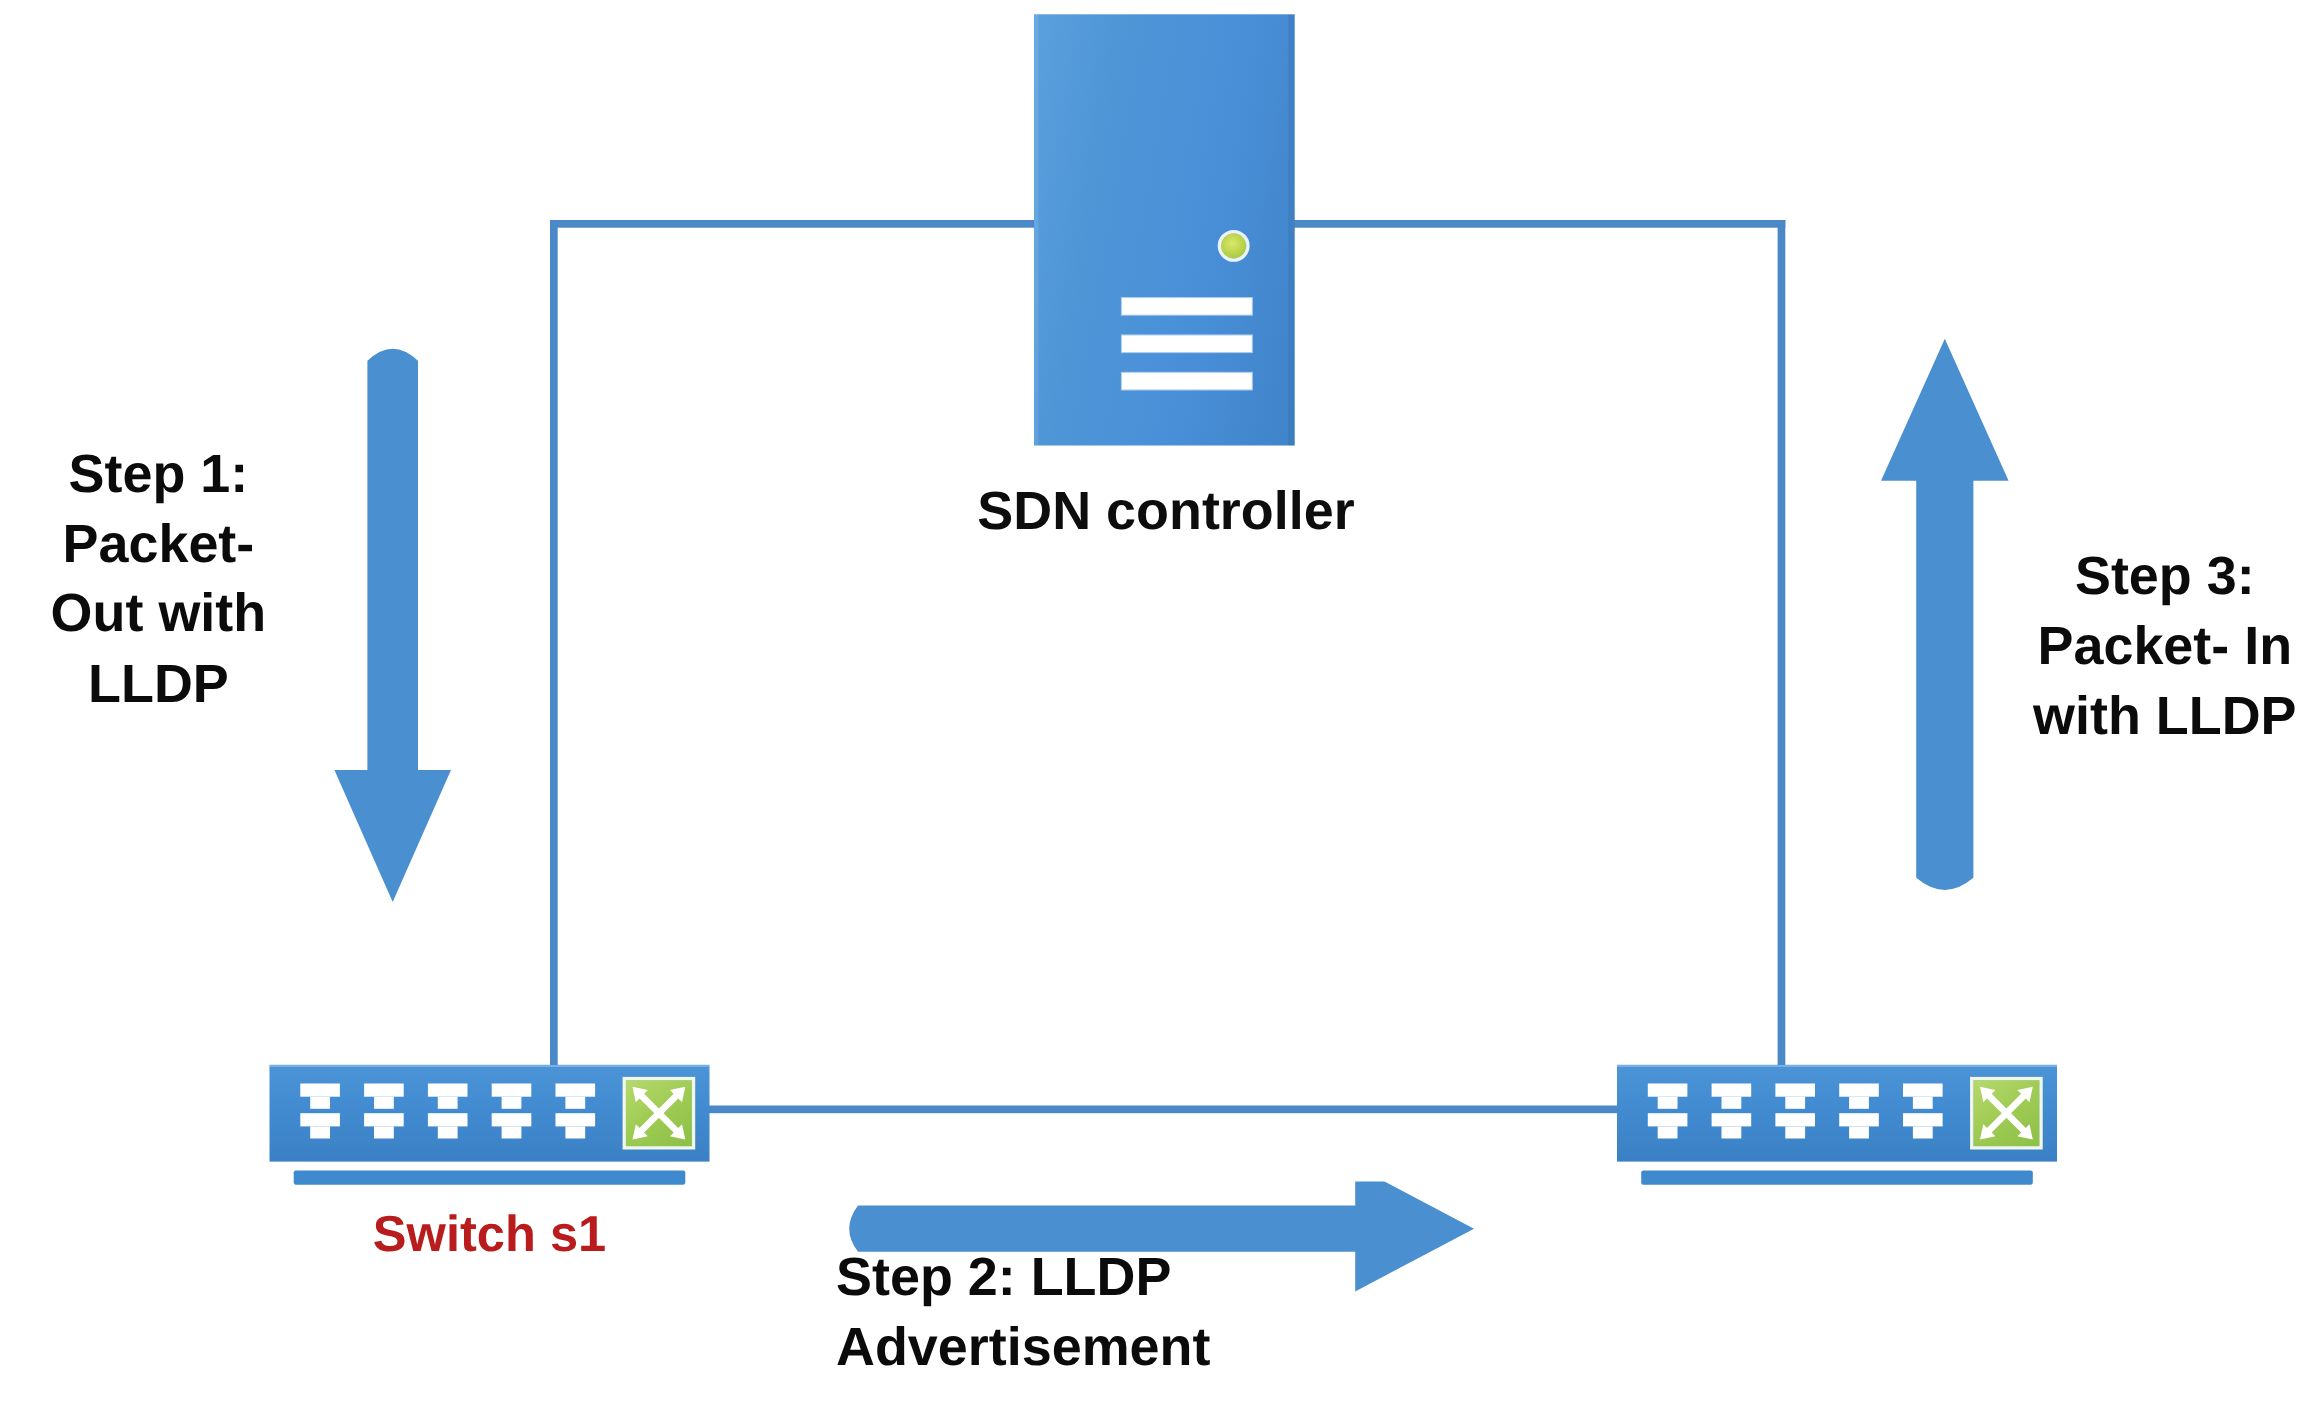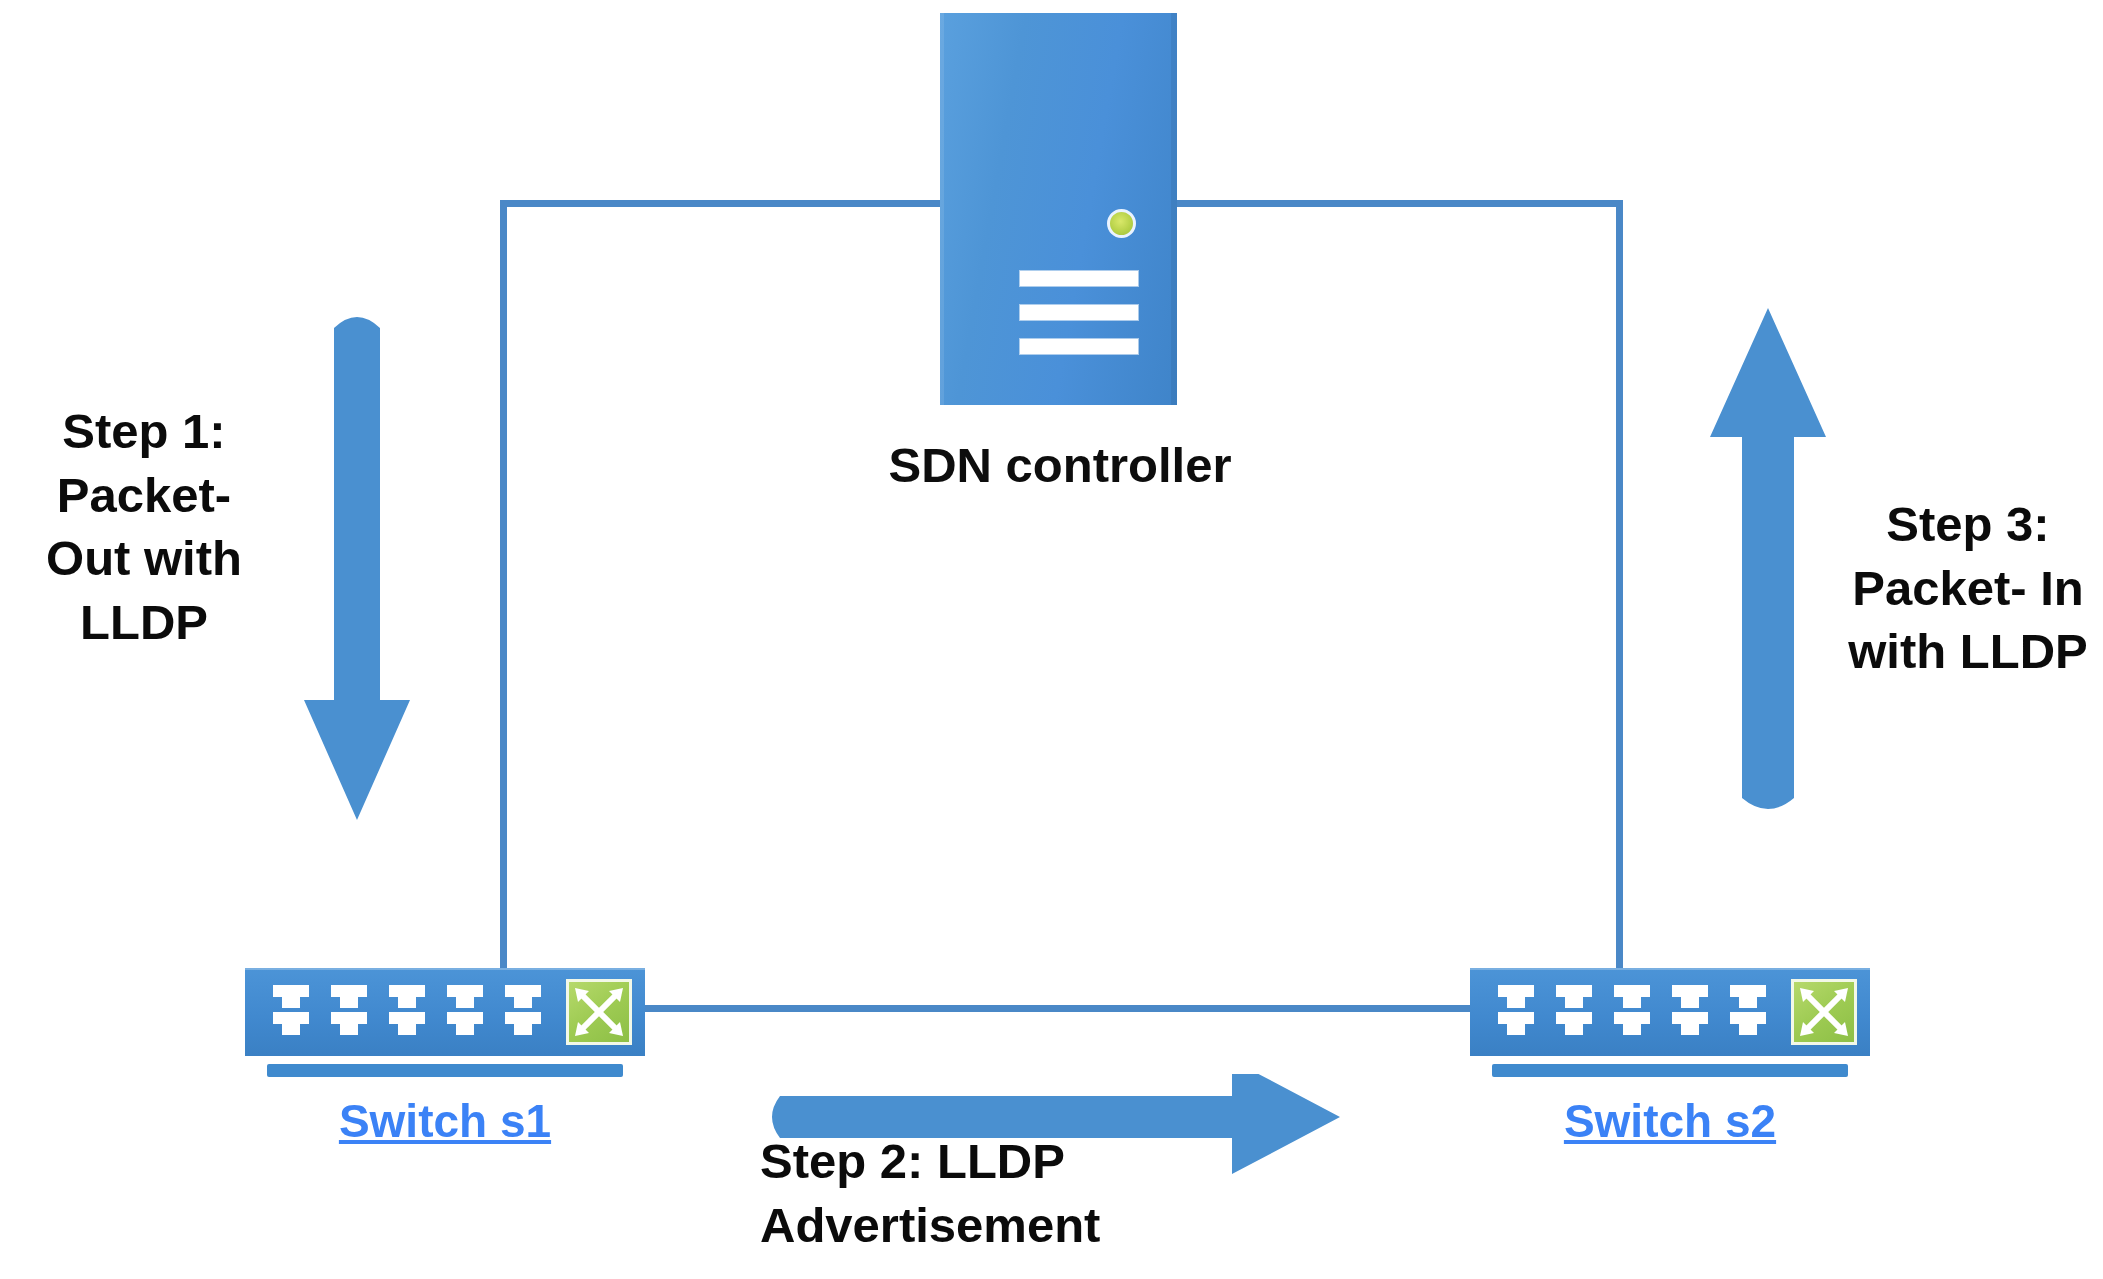--- a/index.html
+++ b/index.html
@@ -134,23 +134,22 @@
     background: #3f8ace;
     border-radius: 2px;
   }
   .switch-label {
     position: absolute;
     top: 126px;
     width: 400px;
     text-align: center;
     font-size: 46px;
     font-weight: 700;
-    color: #3b82f6;
+    color: #b91c1c;
     white-space: nowrap;
-    text-decoration: underline;
   }
 
   
   .arrow-v, .arrow-h { position: absolute; }
   .arrow-v svg, .arrow-h svg { display: block; }
 
   
   .step-text {
     position: absolute;
     font-size: 49px;
@@ -271,21 +270,20 @@
           <g fill="#ffffff">
             <path d="M6 6 L20 9 L9 20 Z"></path>
             <path d="M54 6 L51 20 L40 9 Z"></path>
             <path d="M6 54 L9 40 L20 51 Z"></path>
             <path d="M54 54 L40 51 L51 40 Z"></path>
           </g>
         </svg>
       </div>
     </div>
     <div class="switch-base"></div>
-    <div class="switch-label">Switch s2</div>
   </div>
 
   <div class="arrow-h" style="left:762px; top:1074px; width:590px; height:110px;">
     <svg viewBox="0 0 590 110" width="590" height="110" aria-hidden="true">
       <path d="M18 22 q-16 21 0 42 L470 64 L470 100 L578 43 L470 -14 L470 22 Z" fill="#4a90d0"></path>
     </svg>
   </div>
   <div id="step2-text">Step 2: LLDP
 Advertisement</div>
 

